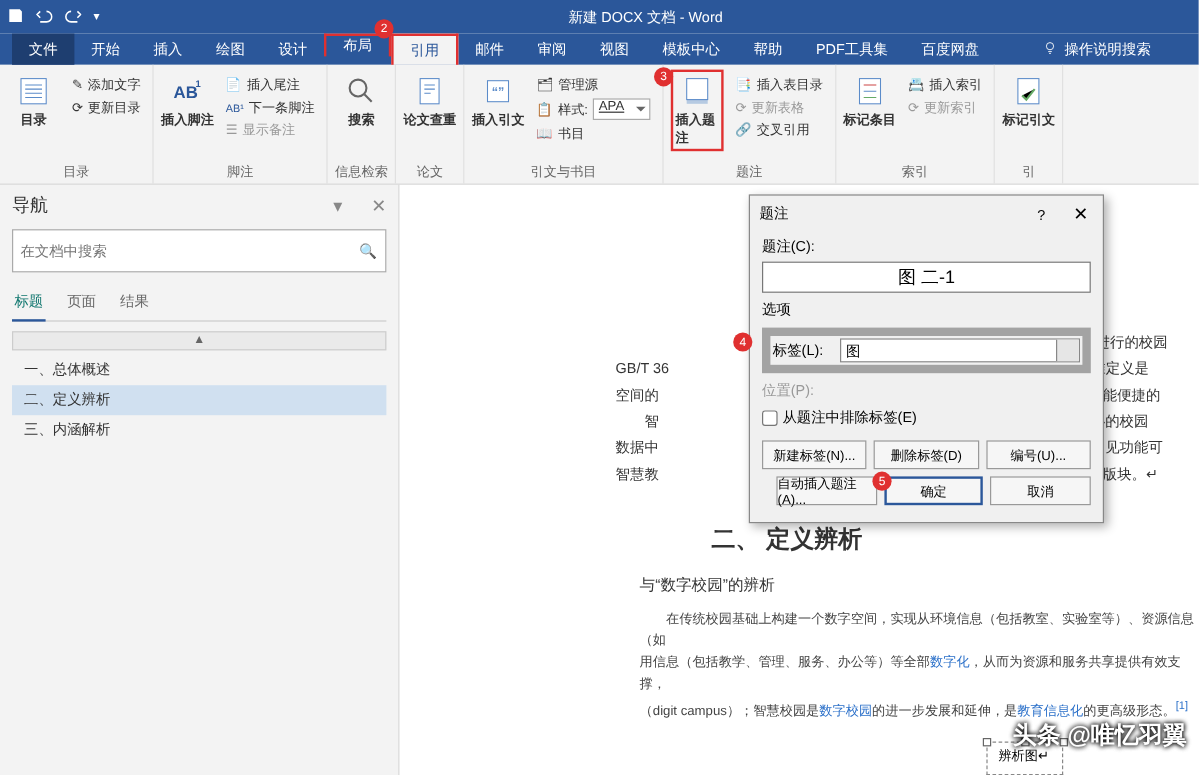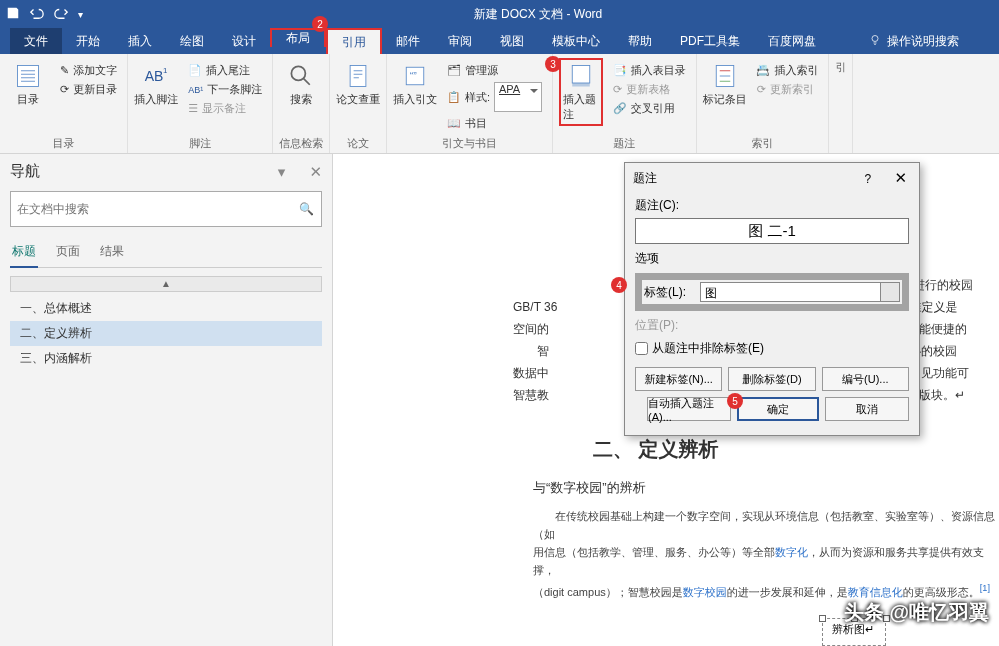--- a/index.html
+++ b/index.html
@@ -12,26 +12,26 @@
 .tabbar .tab.file { background: #1e3e70; }
 .tabbar .tab.active { background: #f3f3f3; color: #2b579a; border: 2px solid #e03030; border-bottom: none; }
 .tabbar .tab.hl2 { border: 2px solid #e03030; border-bottom: none; }
 .tabbar .tabwrap { position: relative; }
 .tabbar .hlnum { position: absolute; top: -12px; right: -2px; width: 16px; height: 16px; border-radius: 50%; background: #e03030; color: #fff; font-size: 10px; display: flex; align-items: center; justify-content: center; z-index: 5; }
 .tabbar .tell { display: flex; align-items: center; color: #fff; margin-left: auto; margin-right: 40px; gap: 6px; font-size: 12px; }
 .ribbon { height: 100px; background: #f3f3f3; border-bottom: 1px solid #d4d4d4; display: flex; }
 .rgroup { display: flex; flex-direction: column; border-right: 1px solid #e0e0e0; padding: 4px 6px 2px; }
 .rgroup .body { flex: 1; display: flex; align-items: flex-start; gap: 6px; }
 .rgroup .label { text-align: center; font-size: 11px; color: #666; padding-top: 2px; }
-.bigbtn { display: flex; flex-direction: column; align-items: center; width: 44px; font-size: 11px; color: #333; gap: 2px; padding-top: 4px; }
+.bigbtn { display: flex; flex-direction: column; align-items: center; width: 44px; font-size: 11px; color: #333; gap: 2px; padding-top: 4px; font-weight: bold; }
 .bigbtn svg, .bigbtn .icon { width: 28px; height: 28px; }
 .stack { display: flex; flex-direction: column; gap: 2px; padding-top: 4px; }
 .smallbtn { display: flex; align-items: center; gap: 4px; font-size: 11px; color: #333; padding: 1px 4px; }
 .smallbtn.dim { color: #999; }
-.dropdown { border: 1px solid #aaa; background: #fff; height: 30px; padding: 0 14px 0 4px; font-size: 11px; position: relative; display: inline-block; min-width: 48px; text-decoration: underline; }
+.dropdown { border: 1px solid #aaa; background: #fff; height: 18px; padding: 0 14px 0 4px; font-size: 11px; position: relative; display: inline-block; min-width: 48px; text-decoration: underline; }
 .dropdown::after { content: ''; position: absolute; right: 3px; top: 6px; width: 0; height: 0; border-left: 4px solid transparent; border-right: 4px solid transparent; border-top: 4px solid #666; }
 .hlbox { border: 2px solid #e03030; }
 .hlnum-abs { position: absolute; width: 16px; height: 16px; border-radius: 50%; background: #e03030; color: #fff; font-size: 10px; display: flex; align-items: center; justify-content: center; z-index: 50; }
 .navpane { position: absolute; left: 0; top: 154px; width: 333px; bottom: 0; background: #f3f3f3; border-right: 1px solid #d4d4d4; padding: 8px 10px; }
 .navpane .hdr { display: flex; align-items: center; justify-content: space-between; font-size: 15px; color: #333; margin-bottom: 10px; }
 .navpane .search { display: flex; border: 1px solid #aaa; background: #fff; height: 36px; align-items: center; margin-bottom: 12px; }
 .navpane .search input { flex: 1; border: none; outline: none; padding: 0 6px; font-size: 12px; background: transparent; }
 .navpane .search .sbtn { width: 28px; text-align: center; color: #2b579a; font-weight: bold; }
 .navtabs { display: flex; gap: 16px; font-size: 12px; color: #666; border-bottom: 1px solid #ccc; }
 .navtabs .ntab { padding: 4px 2px 6px; }
@@ -263,20 +263,29 @@
         <div class="smallbtn dim">
             <span>⟳</span>
             <span>更新索引</span>
           </div>
       </div>
     </div>
     <div class="label">索引</div>
   </div>
 
   <div class="rgroup">
+    <div class="body">
+      <div class="bigbtn">
+        <svg viewBox="0 0 32 32">
+            <rect x="6" y="4" width="20" height="24" fill="#fff" stroke="#5b8bc9"></rect>
+            <path stroke="#6a6" stroke-width="2" d="M10 20l4 4 8-10"></path>
+          </svg>
+        <span>标记引文</span>
+      </div>
+    </div>
     <div class="label">引</div>
   </div>
 </div>
 
 <div class="navpane">
   <div class="hdr">
     <span>导航</span>
     <span>
       <span style="margin-right:20px;color:#888;">▾</span>
       <span style="color:#888;">✕</span>

